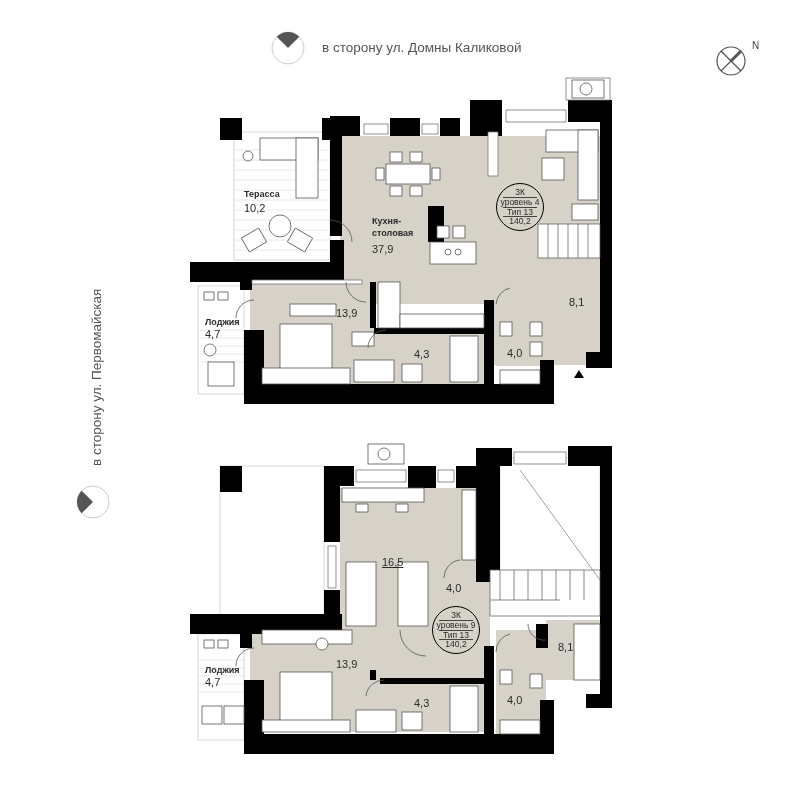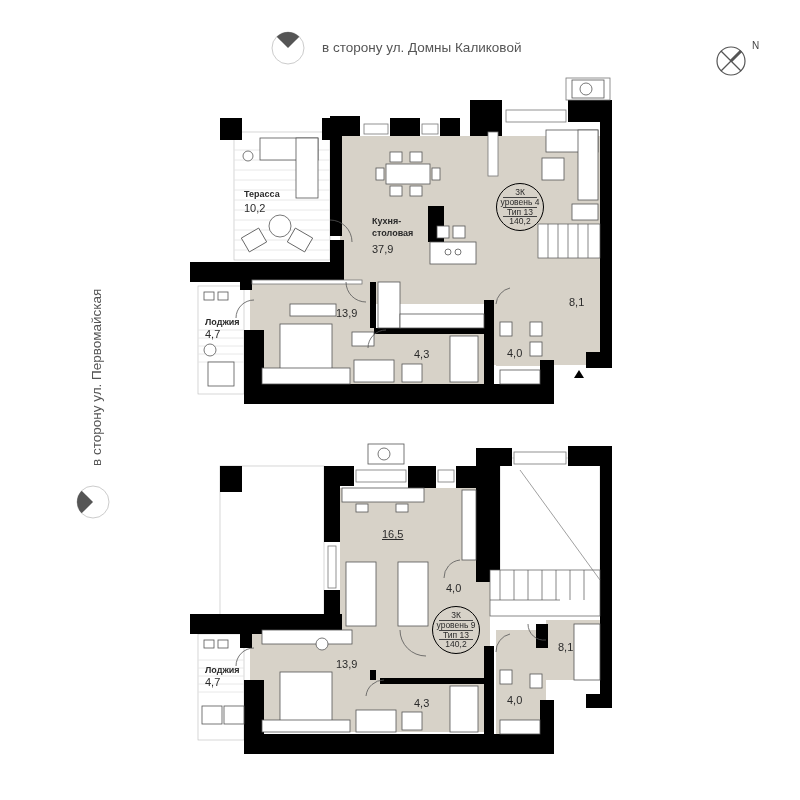--- a/index.html
+++ b/index.html
@@ -326,21 +326,21 @@
   <g fill="none" stroke="#555" stroke-width="0.8">
     <path d="M460 560 A18 18 0 0 0 444 578"></path>
     <path d="M254 648 A18 18 0 0 0 236 666"></path>
     <path d="M366 696 A18 18 0 0 1 384 680"></path>
     <path d="M400 630 A26 26 0 0 0 426 656"></path>
     <path d="M510 634 A18 18 0 0 0 496 652"></path>
     <path d="M528 624 A16 16 0 0 0 546 640"></path>
   </g>
 </svg>
 
-<div class="room-area" style="left:382px;top:528px;text-decoration:underline;">16,5</div>
+<div class="room-area" style="left:382px;top:556px;text-decoration:underline;">16,5</div>
 <div class="room-area" style="left:446px;top:582px;">4,0</div>
 <div class="room-label" style="left:205px;top:664px;">Лоджия</div>
 <div class="room-area" style="left:205px;top:676px;">4,7</div>
 <div class="room-area" style="left:336px;top:658px;">13,9</div>
 <div class="room-area" style="left:414px;top:697px;">4,3</div>
 <div class="room-area" style="left:507px;top:694px;">4,0</div>
 <div class="room-area" style="left:558px;top:641px;">8,1</div>
 
 <div class="badge" style="left:432px;top:606px;">
   <span>3К</span>

